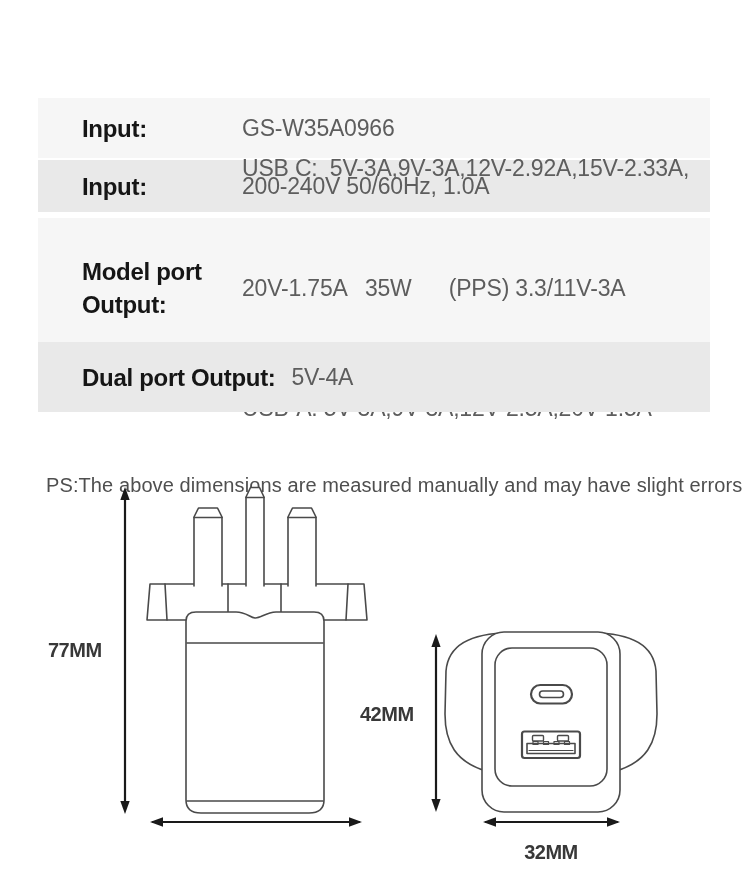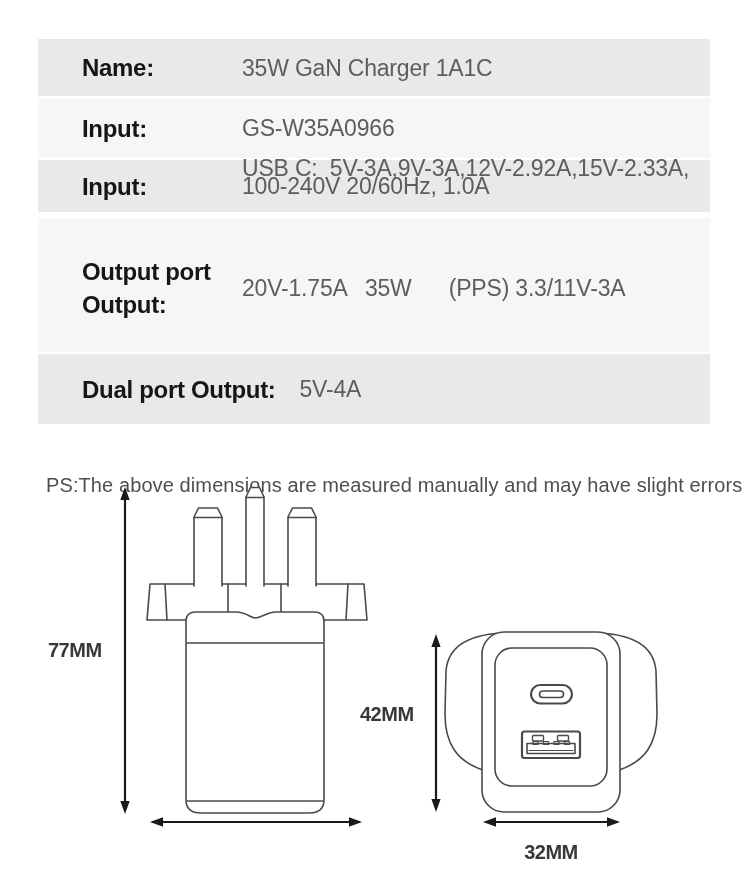--- a/index.html
+++ b/index.html
@@ -8,67 +8,63 @@
     font-family:"Liberation Sans","DejaVu Sans",sans-serif;
   }
   
   .row{position:absolute;left:38px;width:672px;display:flex;align-items:center;box-sizing:border-box;}
   .row-dark{background:#e9e9e9;}
   .row-light{background:#f6f6f6;}
   .row-name  {top:39px;height:57px;}
   .row-model {top:98px;height:60px;}
   .row-input {top:160px;height:52px;}
   .row-single{top:218px;height:134px;padding-top:5px;}
-  .row-dual  {top:354px;height:70px;}
+  .row-dual  {top:342px;height:70px;}
   .cell-label{
     margin-left:44px;width:160px;flex:0 0 160px;
     font-size:24px;font-weight:700;color:#161616;letter-spacing:-0.3px;line-height:33px;
   }
   .cell-value{
     font-size:23px;color:#5d5d5d;letter-spacing:-0.2px;white-space:pre;line-height:40px;
   }
   .row-dual .cell-label{width:auto;flex:0 0 auto;}
-  .row-dual .cell-value{margin-left:24px;}
+  .row-dual .cell-value{margin-left:16px;}
   
   .note{
     position:absolute;left:46px;top:438px;font-size:20px;color:#4f4f4f;letter-spacing:0.1px;margin-top:36px;
   }
   
   .drawing-svg{position:absolute;left:0;top:0;width:750px;height:882px;}
   .dim-label{
     position:absolute;font-size:20px;font-weight:700;color:#383838;letter-spacing:-0.5px;white-space:nowrap;
   }
   .dim-77  {left:48px; top:639px;}
   .dim-495 {left:180px;top:839px;width:156px;text-align:center;}
   .dim-42  {left:360px;top:703px;}
   .dim-32  {left:484px;top:841px;width:134px;text-align:center;}
 </style>
 </head>
 <body>
 
 <div class="sheet">
 
-  <div class="row row-name row-dark">
-    <div class="cell-label">Name:</div>
-    <div class="cell-value">35W GaN Charger 1A1C</div>
-  </div>
 
   <div class="row row-model row-light">
     <div class="cell-label">Input:</div>
     <div class="cell-value">GS-W35A0966</div>
   </div>
 
   <div class="row row-input row-dark">
     <div class="cell-label">Input:</div>
-    <div class="cell-value">100-240V 20/60Hz, 1.0A</div>
+    <div class="cell-value">200-240V 50/60Hz, 1.0A</div>
   </div>
 
   <div class="row row-single row-light">
     <div class="cell-label">
-      <div>Output port</div>
+      <div>Model port</div>
       <div>Output:</div>
     </div>
     <div class="cell-value">
       <div>USB C:  5V-3A,9V-3A,12V-2.92A,15V-2.33A,</div>
       <div>20V-1.75A   35W      (PPS) 3.3/11V-3A</div>
       <div>USB-A: 5V-3A,9V-3A,12V-2.5A,20V-1.5A</div>
     </div>
   </div>
 
   <div class="row row-dual row-dark">

